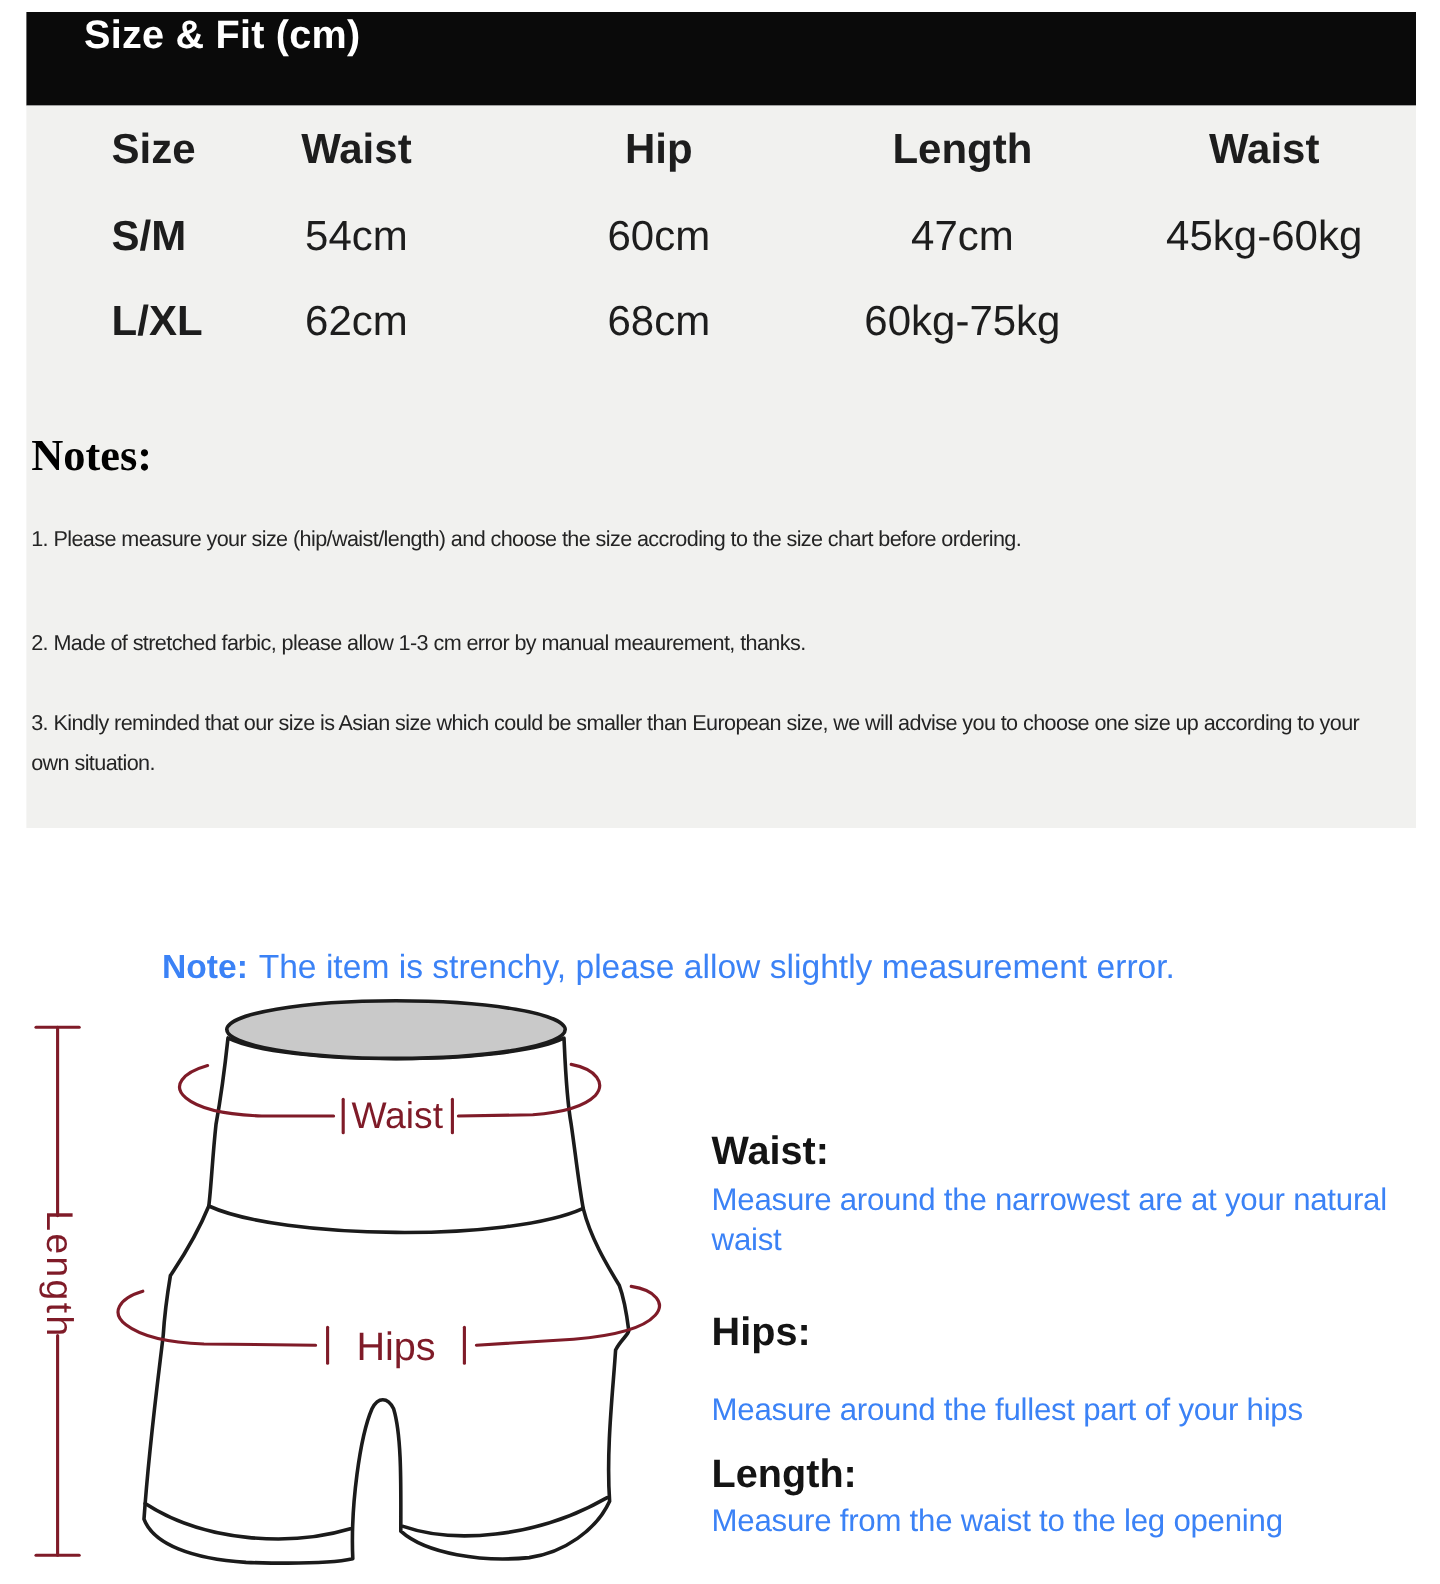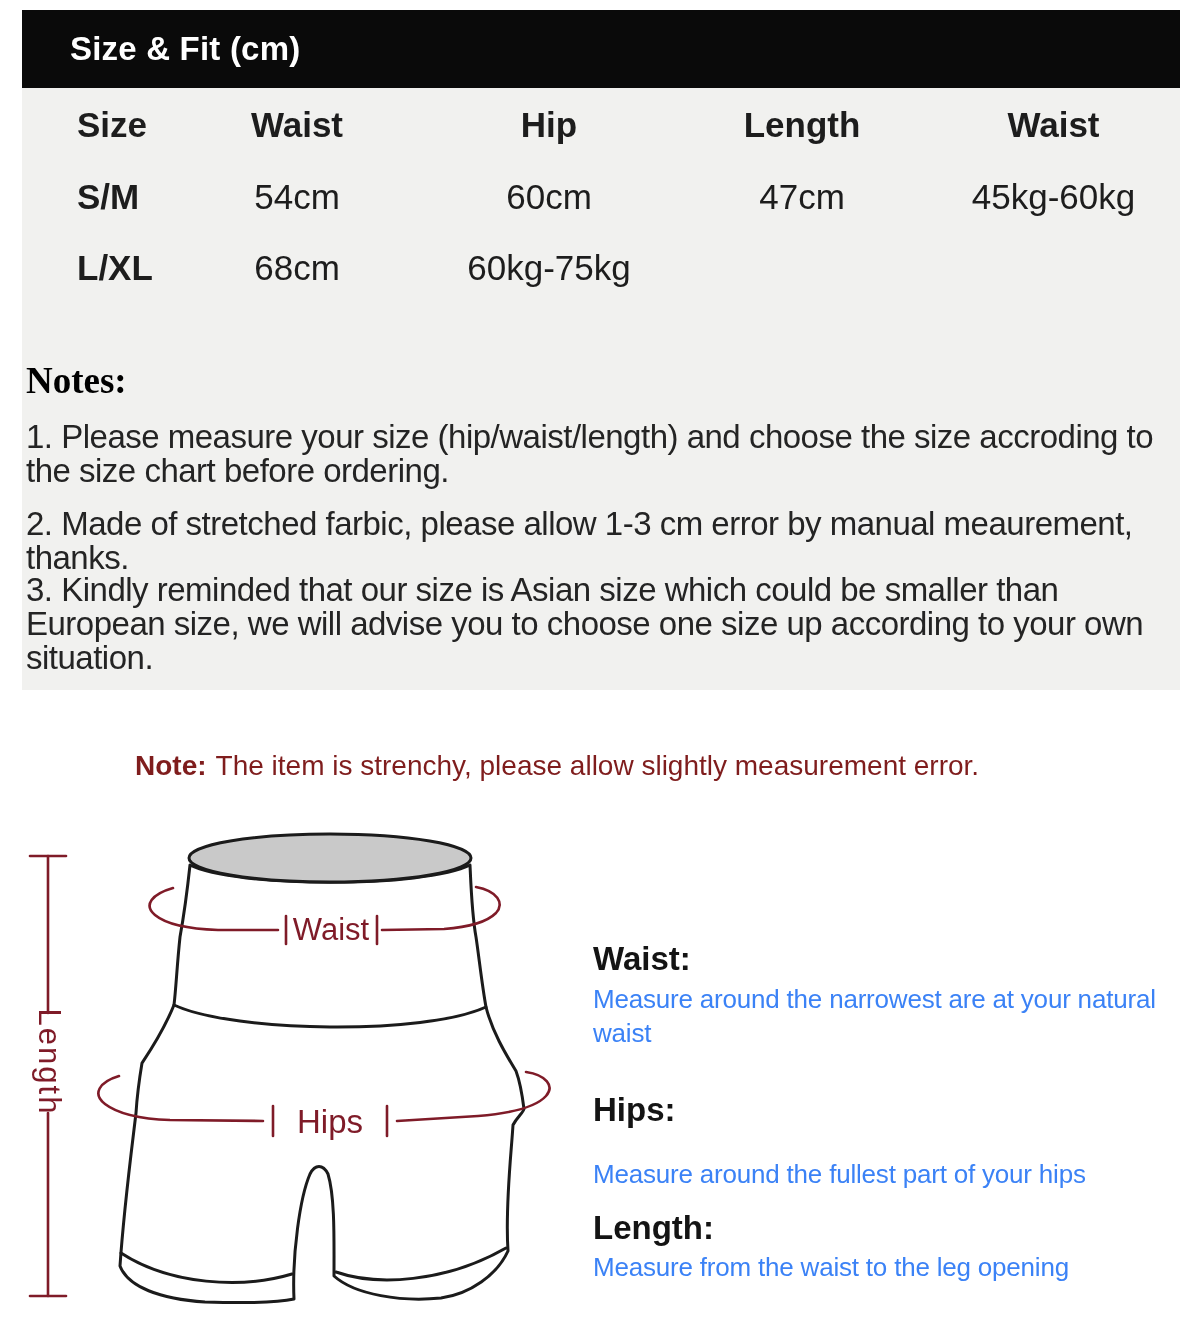--- a/index.html
+++ b/index.html
@@ -1,39 +1,39 @@
 <!DOCTYPE html>
 <html><head>
 <meta charset="utf-8">
 <style>
   html,body{margin:0;padding:0;background:#ffffff;}
   .page{position:relative;width:1200px;height:1320px;background:#ffffff;overflow:hidden;
         font-family:"Liberation Sans", sans-serif;color:#1d1d1d;}
   
   .title-bar{position:absolute;left:22px;top:10px;width:1158px;height:78px;background:#0a0a0a;
-             display:flex;align-items:center;box-sizing:border-box;padding-left:48px;}
+             display:flex;align-items:flex-start;box-sizing:border-box;padding-left:48px;}
   .title-bar .title{color:#ffffff;font-size:33px;font-weight:700;letter-spacing:.2px;}
   
   .panel{position:absolute;left:22px;top:88px;width:1158px;height:602px;background:#f1f1ef;}
   .trow{position:absolute;left:0;width:100%;display:grid;
         grid-template-columns:150px 250px 254px 252px 251px;
         font-size:35px;line-height:48px;color:#1d1d1d;}
   .trow .cell{text-align:center;}
-  .trow .cell.first{text-align:left;padding-left:55px;font-weight:700;}
+  .trow .cell.first{text-align:left;padding-left:55px;font-weight:700;margin-left:16px;}
   .trow.head{top:13px;font-weight:700;}
   .trow.r1{top:85px;}
   .trow.r2{top:156px;}
   .notes-heading{position:absolute;left:4px;top:271px;font-size:37px;font-weight:700;color:#000000;line-height:44px;font-family:Liberation Serif, serif;}
-  .note-p{position:absolute;left:4px;width:1128px;font-size:33px;letter-spacing:-0.5px;
-          line-height:34px;color:#242424;}
+  .note-p{position:absolute;left:4px;width:1128px;font-size:18px;letter-spacing:-0.5px;
+          line-height:34px;color:#242424;margin-top:12px;}
   .note-p.n1{top:332px;}
   .note-p.n2{top:419px;}
   .note-p.n3{top:485px;}
   
-  .mid-note{position:absolute;left:135px;top:748px;font-size:28px;line-height:36px;color:#7f1d1d;white-space:nowrap;}
+  .mid-note{position:absolute;left:135px;top:788px;font-size:28px;line-height:36px;color:#3b82f6;white-space:nowrap;}
   .mid-note .lbl{font-weight:700;}
   .mid-note .txt{margin-left:9px;}
   
   .diagram{position:absolute;left:20px;top:825px;width:580px;height:500px;}
   
   .guide-block{position:absolute;left:593px;width:580px;margin-top:36px;}
   .guide-label{font-size:33px;font-weight:700;color:#141414;line-height:40px;}
   .guide-desc{font-size:26px;letter-spacing:-0.2px;line-height:34px;color:#3b82f6;max-width:570px;}
   .gb1-label{top:903px;} .gb1-desc{top:946px;}
   .gb2-label{top:1054px;} .gb2-desc{top:1121px;}
@@ -61,20 +61,21 @@
     <div class="trow r1">
       <div class="cell first">S/M</div>
       <div class="cell">54cm</div>
       <div class="cell">60cm</div>
       <div class="cell">47cm</div>
       <div class="cell">45kg-60kg</div>
     </div>
 
     <div class="trow r2">
       <div class="cell first">L/XL</div>
+      <div class="cell">62cm</div>
       <div class="cell">68cm</div>
       <div class="cell">60kg-75kg</div>
     </div>
 
     <div class="notes-heading">Notes:</div>
     <div class="note-p n1">1. Please measure your size (hip/waist/length) and choose the size accroding to the size chart before ordering.</div>
     <div class="note-p n2">2. Made of stretched farbic, please allow 1-3 cm error by manual meaurement, thanks.</div>
     <div class="note-p n3">3. Kindly reminded that our size is Asian size which could be smaller than European size, we will advise you to choose one size up according to your own situation.</div>
   </div>
 

